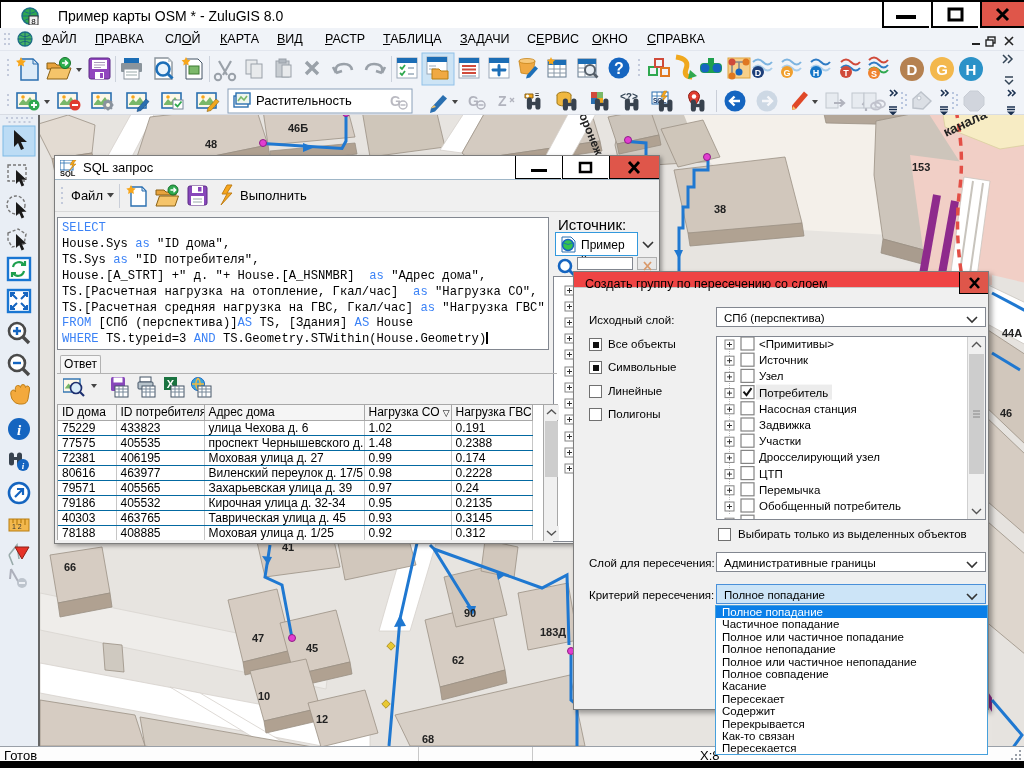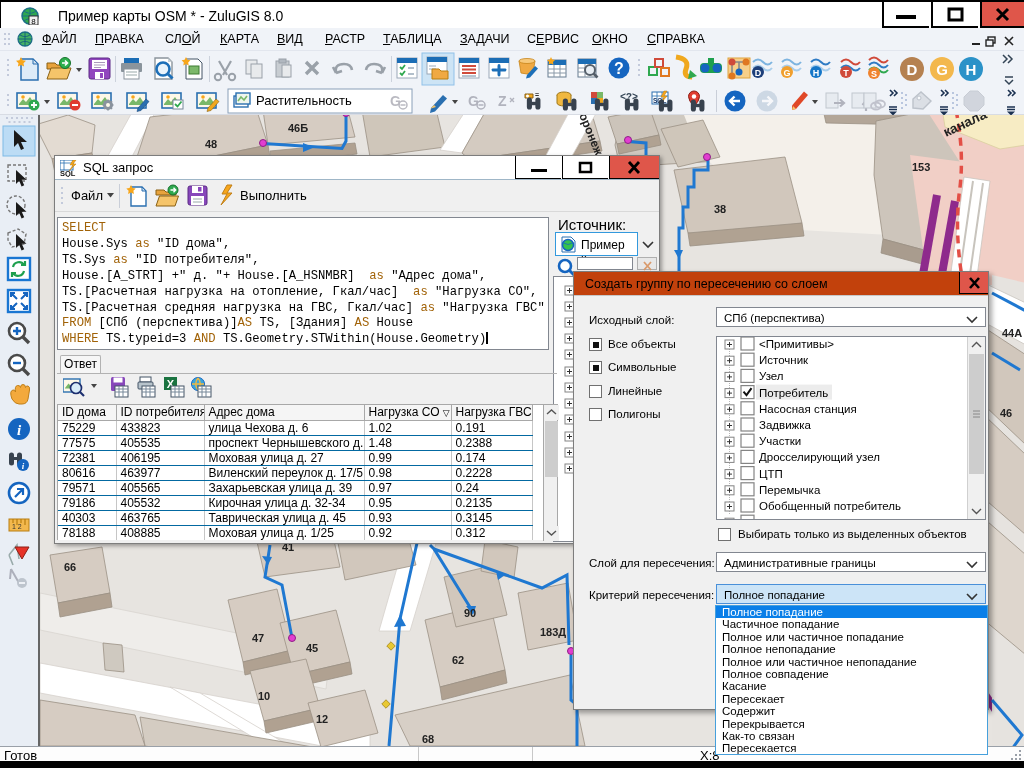--- a/index.html
+++ b/index.html
@@ -15,34 +15,34 @@
 #lefttb{left:0;top:115px;width:38px;height:631px;background:#e9eef5}
 #mapwrap{left:38px;top:115px;width:986px;height:631px;background:#e7e4e0;border-left:2px solid #656565;overflow:hidden}
 #statusbar{left:0;top:746px;width:1024px;height:15px;background:#fdfdfd;border-top:1px solid #9aa0a8;font-size:13px}
 #blackstrip{left:0;top:761px;width:1024px;height:7px;background:#010101}
 #sqldlg{left:54px;top:155px;width:606px;height:389px;background:#f0f0f0;border:1px solid #7d7d7d;box-shadow:2px 2px 4px rgba(0,0,0,0.35)}
 #sqltitle{left:0;top:0;width:604px;height:24px;background:#fff;border-bottom:1px solid #9fb6c7}
 .dbtn{position:absolute;top:0;height:23px;width:46px;background:#fff;border-left:1.5px solid #000;border-bottom:1.5px solid #000}
 #sqltb{left:0;top:24px;width:604px;height:32px;background:#f0f0f0;border-bottom:1px solid #d9d9d9}
 #sqltext{left:2px;top:61px;width:492px;height:133px;background:#fff;border:1px solid #828790}
 #sqlpre{font-family:"Liberation Mono",monospace;font-size:12.2px;line-height:15.9px;padding:3px 0 0 4px;color:#000}
-#sqlpre .k{color:#a16207}
+#sqlpre .k{color:#3b82f6}
 #srccombo{left:500px;top:76px;width:83px;height:24px;background:#fff;border:1.5px solid #3399dd}
 #srchbox{left:522px;top:101px;width:56px;height:13px;background:#fff;border:1px solid #828790}
 #xbtn{left:582px;top:101px;width:20px;height:13px;background:#e8e8e8;border:1px solid #b0b0b0}
 #sqltree{left:498px;top:120px;width:106px;height:266px;background:#fff;border:1px solid #828790;overflow:hidden}
 #anstab{left:5px;top:199px;width:41px;height:18px;background:#f6f6f6;border:1px solid #b2b2b2;border-bottom:none;border-radius:2px 2px 0 0;font-size:12px;text-align:center;padding-top:1px}
 #restbl{left:2px;top:248px;width:486px;height:136px;background:#fff;border-left:1px solid #a8a8a8;border-top:1px solid #a8a8a8;overflow:hidden}
 #rt{border-collapse:collapse;font-size:12px;table-layout:fixed;width:474px}
 #rt td{border-right:1px solid #c6c6c6;border-bottom:1px solid #0369a1;height:15px;padding:0 2px 0 4px;white-space:nowrap;overflow:hidden}
 #rt tr.hd td{background:#f5f5f5;border-bottom:1px solid #a8a8a8;border-right:1px solid #a8a8a8}
 #rtsb{left:488px;top:248px;width:15px;height:137px;background:#f0f0f0;border:1px solid #a8a8a8}
 .sbbtn{position:absolute;left:0;width:15px;height:15px;background:#f0f0f0}
 #grpdlg{left:573px;top:271px;width:416px;height:439px;background:#f0f0f0;border:1px solid #7d7d7d;box-shadow:3px 3px 5px rgba(0,0,0,0.35)}
-#grptitle{left:0;top:0;width:414px;height:24px;background:#c2410c;border-bottom:1px solid #c7c7c7}
+#grptitle{left:0;top:0;width:414px;height:16px;background:#ef4444;border-bottom:1px solid #c7c7c7}
 #grpclose{left:385px;top:0;width:29px;height:22px;background:#df564a;border-left:1.5px solid #000;border-bottom:1.5px solid #000}
 .lbl{font-size:11.5px;color:#000;white-space:nowrap}
 .combo{width:270px;height:20px;background:#fff;border:1px solid #828790}
 .ctext{position:absolute;left:7px;top:4px;font-size:11.5px;white-space:nowrap}
 .chev{position:absolute;right:7px;top:8px}
 .cb{width:13px;height:13px;background:#fff;border:1px solid #707070}
 .cbsq{position:absolute;left:2.5px;top:2.5px;width:6px;height:6px;background:#111}
 #grptree{left:142px;top:64px;width:270px;height:184px;background:#fff;border:1px solid #828790;overflow:hidden}
 #treesb{left:393px;top:65px;width:18px;height:182px;background:#f0f0f0;border-left:1px solid #d0d0d0}
 #ddlist{left:715px;top:605px;width:273px;height:150px;background:#fff;border:1px solid #46a0dc;z-index:50}

